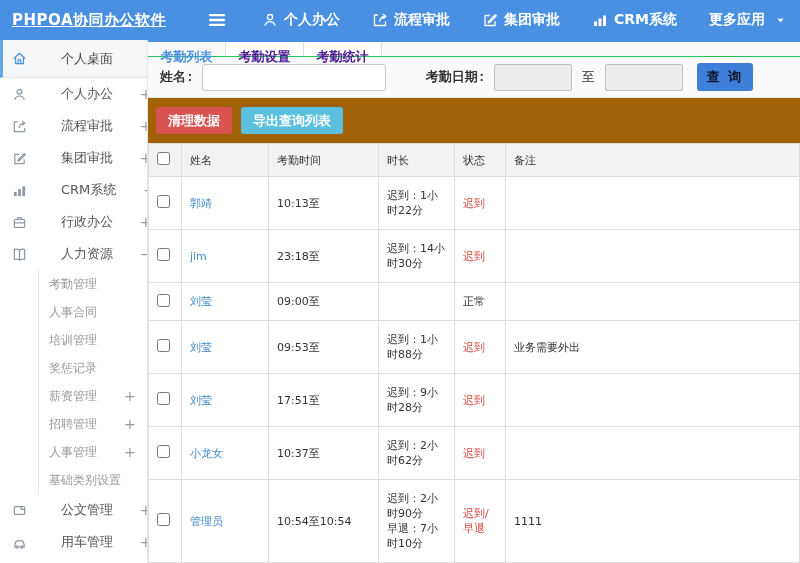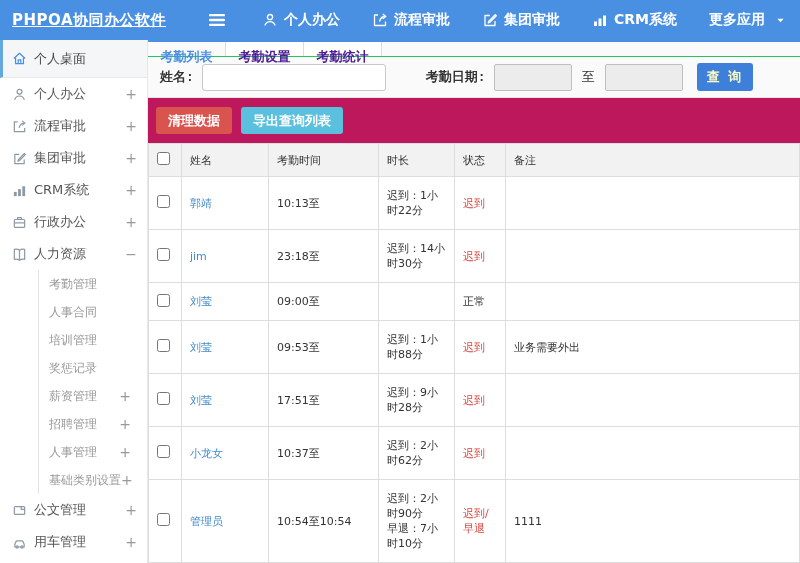--- a/index.html
+++ b/index.html
@@ -28,21 +28,21 @@
   .topnav-item .caret { width:11px; height:11px; margin-left:4px; }
   .topnav-item .caret svg { width:11px; height:11px; }
 
   
   .sidebar {
     position:absolute; left:0; top:40px; width:148px; height:523px;
     background:#fff; border-right:1px solid #e7e7e7; overflow:hidden;
   }
   .side-item {
     height:32px; display:flex; align-items:center;
-    padding:0 10px 0 12px; color:#555; font-size:13px; cursor:pointer; white-space:nowrap;
+    padding:0 10px 0 12px; color:#555; font-size:13px; cursor:pointer; white-space:nowrap;gap:27px;
   }
   .side-item .sicon { width:15px; height:15px; margin-right:7px; color:#8d9aa6; flex:none; }
   .side-item .sicon svg { width:15px; height:15px; }
   .side-item .toggle { margin-left:auto; color:#999; font-size:14px; }
   .side-item.active {
     height:38px; background:#f4f6f8; border-left:3px solid #63a9dd;
     border-bottom:1px solid #e8e8e8; padding-left:9px; color:#444;
   }
   .side-item.active .sicon { color:#4a90e2; }
   .side-item.sub {
@@ -65,26 +65,26 @@
   .searchbar {
     height:41px; background:#fafafa; border-bottom:1px solid #e3e3e3;
     display:flex; align-items:center; padding:0 12px;
   }
   .searchbar label { font-size:13px; font-weight:bold; color:#333; margin-right:8px; white-space:nowrap;font-family:Liberation Mono, monospace; }
   .lbl-date { margin-left:40px; }
   .input-name { width:184px; height:27px; border:1px solid #c8c8c8; border-radius:3px; background:#fff; padding:0 6px; font-size:12px; }
   .input-date { width:78px; height:27px; border:1px solid #bfbfbf; border-radius:2px; background:#ececec; padding:0 6px; font-size:12px; }
   .to-label { margin:0 10px; font-size:13px; color:#333; }
   .btn-query {
-    margin-left:14px; height:28px; padding:0 10px; background:#3d7fd9; color:#fef9c3;
+    margin-left:14px; height:28px; padding:0 10px; background:#3d7fd9; color:#0f172a;
     border:none; border-radius:3px; font-size:13px; font-weight:bold; letter-spacing:2px; cursor:pointer;
     font-family:inherit;
   }
 
-  .actionbar { height:45px; display:flex; align-items:center; gap:9px; padding:0 8px; background:#be185d; }
+  .actionbar { height:45px; display:flex; align-items:center; gap:9px; padding:0 8px; background:#a16207; }
   .btn { height:27px; padding:0 12px; border:none; border-radius:3px; color:#fff; font-size:13px; font-weight:bold; cursor:pointer; font-family:inherit; white-space:nowrap; }
   .btn-danger { background:#d9534f; }
   .btn-info { background:#5bc0de; }
 
   
   table { width:652px; border-collapse:collapse; table-layout:fixed; }
   th,td { border:1px solid #ddd; padding:11px 8px; font-size:11px; text-align:left; vertical-align:middle; word-break:break-all; }
   thead th { background:#f2f2f2; color:#333; font-weight:normal; padding:8px; }
   .c-check { text-align:left; padding:8px 8px; }
   td a { color:#428bca; text-decoration:none; cursor:pointer; }

